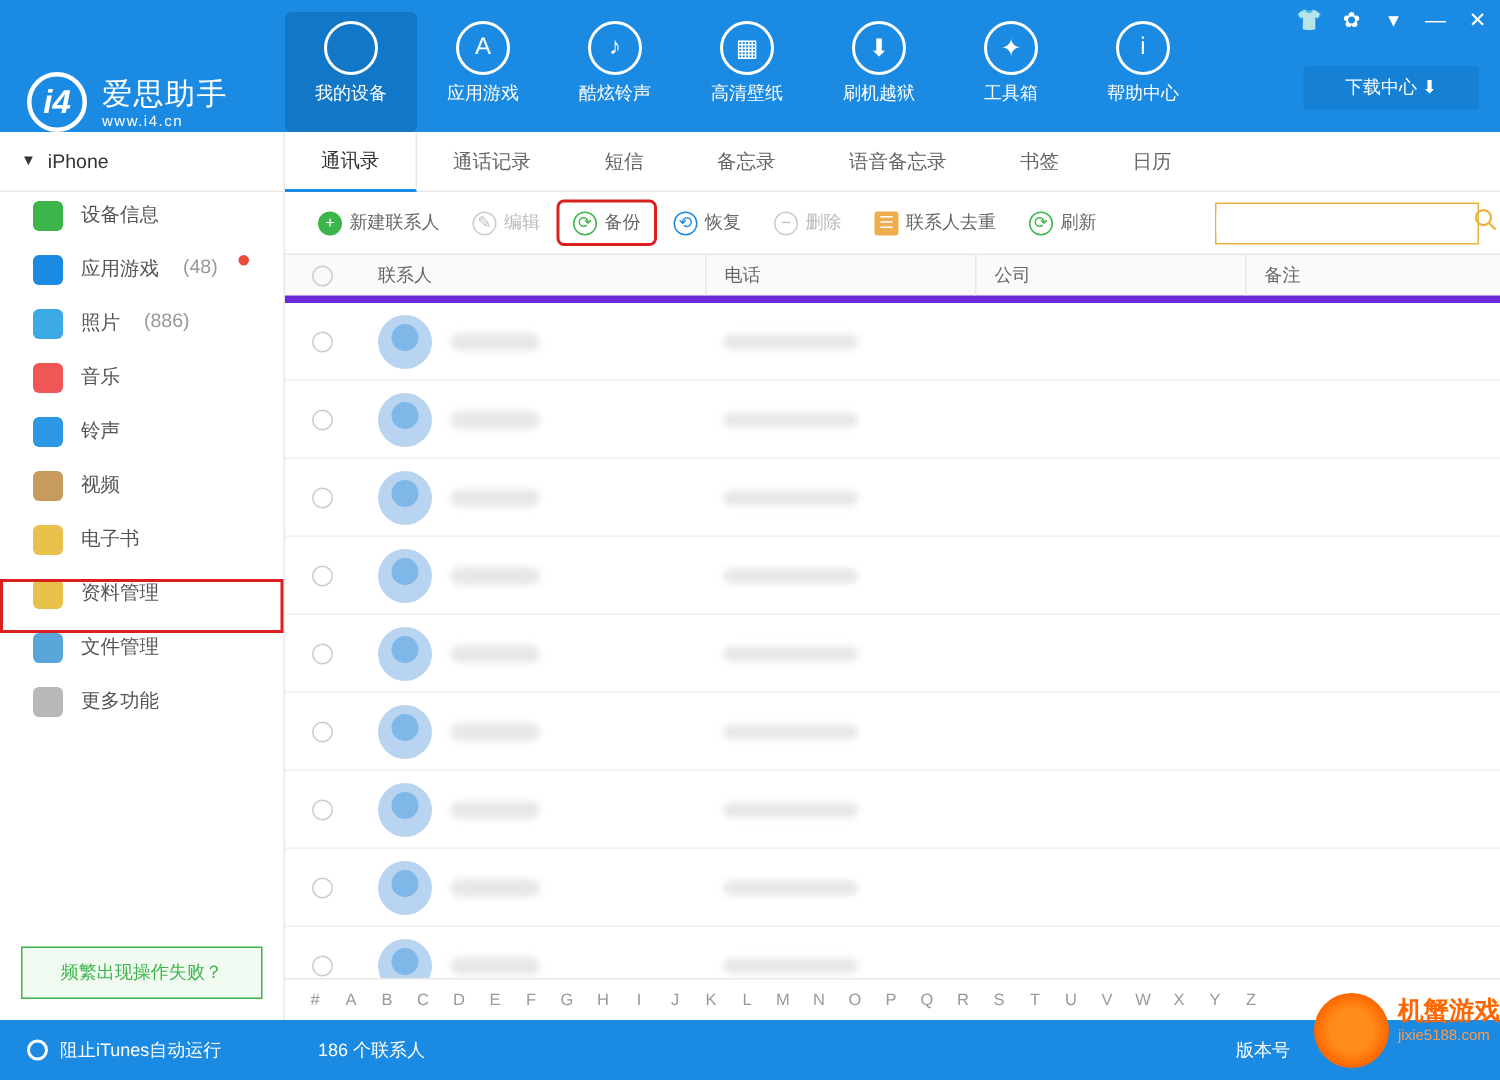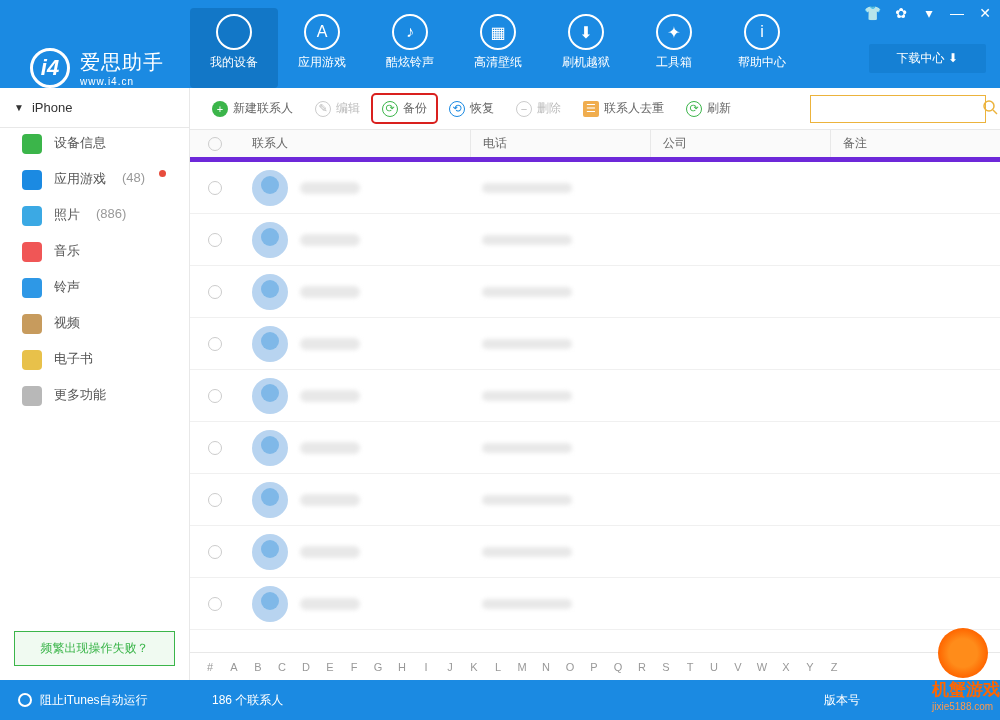--- a/index.html
+++ b/index.html
@@ -1,19 +1,19 @@
 <!DOCTYPE html>
 <html><head>
 <meta charset="utf-8">
 <style>
 * { margin: 0; padding: 0; box-sizing: border-box; font-family: "Microsoft YaHei", sans-serif; }
 body { width: 1000px; height: 720px; overflow: hidden; background: #fff; position: relative; }
 
 .header { height: 88px; background: #1b8ae2; display: flex; position: relative; }
-.logo-area { width: 190px; display: flex; align-items: center; padding-left: 30px; gap: 10px; margin-top: 47px; }
+.logo-area { width: 190px; display: flex; align-items: center; padding-left: 18px; gap: 10px; margin-top: 47px; }
 .logo-circle { width: 40px; height: 40px; border: 3px solid #fff; border-radius: 50%; display: flex; align-items: center; justify-content: center; color: #fff; font-size: 22px; font-style: italic; font-weight: bold; }
 .logo-text { color: #fff; }
 .logo-title { font-size: 20px; font-weight: 400; letter-spacing: 1px; }
 .logo-sub { font-size: 10px; letter-spacing: 1px; }
 
 .main-nav { display: flex; flex: 1; padding-top: 8px; }
 .main-nav-item { width: 88px; text-align: center; color: #fff; cursor: pointer; padding: 6px 0; border-radius: 4px; }
 .main-nav-item.active { background: #1277c7; }
 .main-nav-icon { width: 36px; height: 36px; margin: 0 auto 4px; border-radius: 50%; border: 2px solid #fff; display: flex; align-items: center; justify-content: center; }
 .main-nav-label { font-size: 12px; }
@@ -67,21 +67,21 @@
 
 .alpha-bar { height: 28px; border-top: 1px solid #e8e8e8; display: flex; align-items: center; padding: 0 10px; font-size: 11px; color: #999; gap: 4px; }
 .alpha-bar span { width: 20px; text-align: center; cursor: pointer; }
 
 .status-bar { height: 40px; background: #1b8ae2; color: #fff; display: flex; align-items: center; padding: 0 18px; font-size: 12px; position: relative; }
 .status-left { display: flex; align-items: center; gap: 8px; }
 .status-circle { width: 14px; height: 14px; border: 2px solid #fff; border-radius: 50%; }
 .status-mid { position: absolute; left: 212px; }
 .status-right { position: absolute; right: 140px; }
 
-.watermark { position: absolute; right: 0; bottom: 8px; display: flex; align-items: center; z-index: 10; flex-direction: column; }
+.watermark { position: absolute; right: 0; bottom: 8px; display: flex; z-index: 10; }
 .wm-logo { width: 50px; height: 50px; background: radial-gradient(circle, #ff8c1a 40%, #ff6600 70%); border-radius: 50%; position: relative; }
 .wm-text { margin-left: 6px; }
 .wm-title { font-size: 17px; font-weight: bold; color: #ff6600; }
 .wm-sub { font-size: 10px; color: #ff994d; }
 </style>
 </head>
 <body>
 
 <div class="header">
   <div class="logo-area">
@@ -165,31 +165,48 @@
           <span>铃声</span>
         </div>
         <div class="sidebar-item">
           <div class="sb-icon" style="background:#c79b5d"></div>
           <span>视频</span>
         </div>
         <div class="sidebar-item">
           <div class="sb-icon" style="background:#e8c14a"></div>
           <span>电子书</span>
         </div>
+        <div class="sidebar-item selected">
+          <div class="sb-icon" style="background:#e8c14a"></div>
+          <span>资料管理</span>
+        </div>
+        <div class="sidebar-item">
+          <div class="sb-icon" style="background:#5aa6d8"></div>
+          <span>文件管理</span>
+        </div>
         <div class="sidebar-item">
           <div class="sb-icon" style="background:#b8b8b8"></div>
           <span>更多功能</span>
         </div>
       </div>
     <div class="sidebar-footer">
       <div class="fail-btn">频繁出现操作失败？</div>
     </div>
   </div>
 
   <div class="content">
+    <div class="sub-tabs" id="sub-tabs">
+        <div class="sub-tab active">通讯录</div>
+        <div class="sub-tab">通话记录</div>
+        <div class="sub-tab">短信</div>
+        <div class="sub-tab">备忘录</div>
+        <div class="sub-tab">语音备忘录</div>
+        <div class="sub-tab">书签</div>
+        <div class="sub-tab">日历</div>
+      </div>
 
     <div class="toolbar">
       <div class="tool-btn">
         <span class="tool-icon" style="background:#3bb54a;color:#fff">+</span>
         <span>新建联系人</span>
       </div>
       <div class="tool-btn disabled">
         <span class="tool-icon" style="border:1px solid #ccc;color:#bbb">✎</span>
         <span>编辑</span>
       </div>

